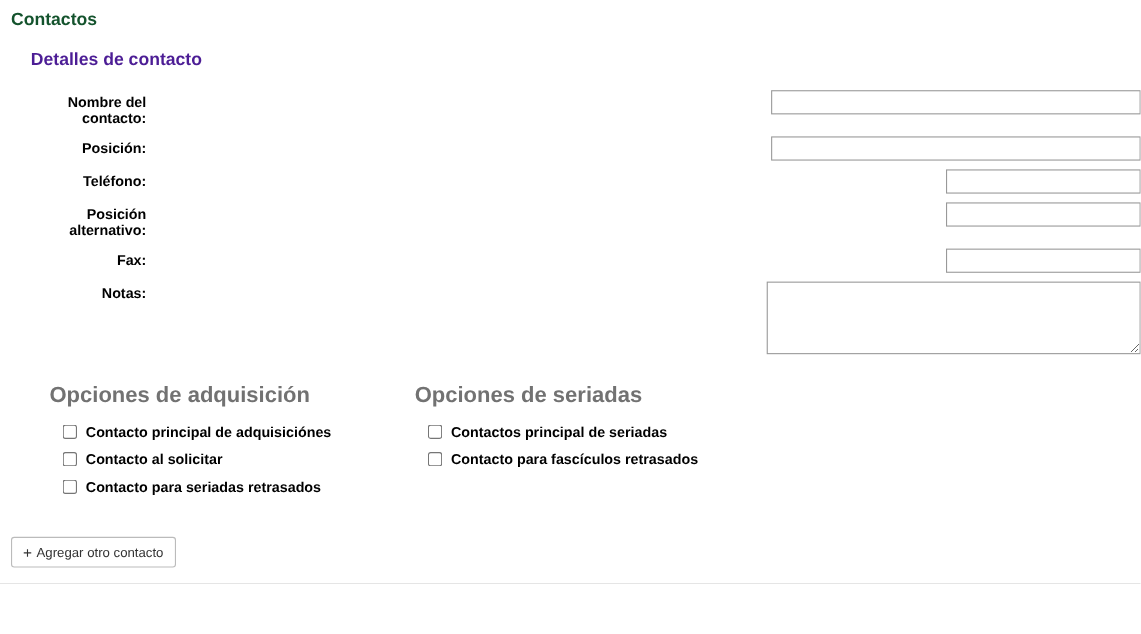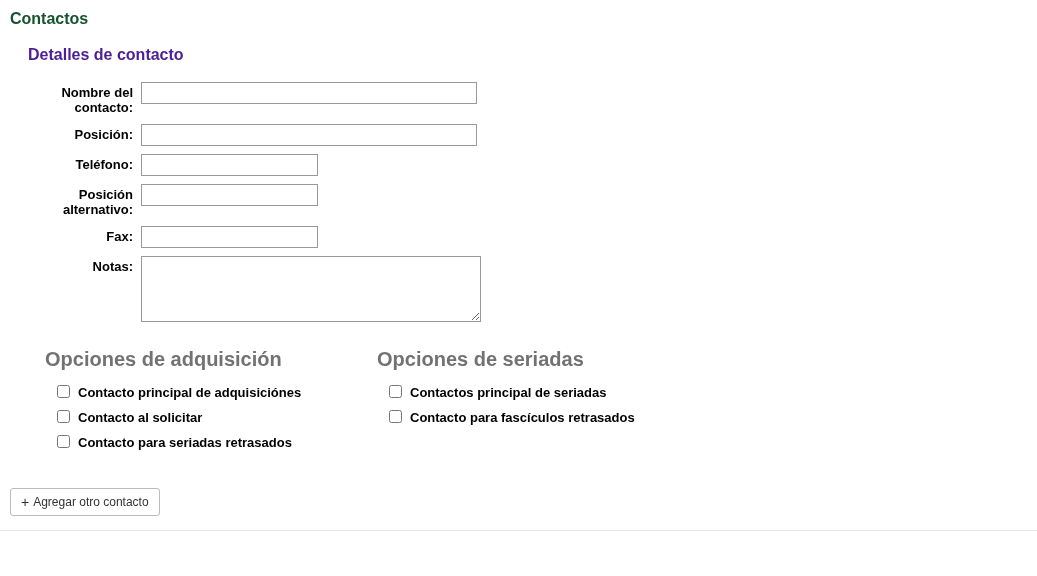--- a/index.html
+++ b/index.html
@@ -31,20 +31,21 @@
     .form-body {
       padding-left: 28px;
     }
     .field-list {
       list-style: none;
     }
     .field-row {
       display: flex;
       align-items: flex-start;
       margin-bottom: 8px;
+      justify-content: space-between;
     }
     .field-label {
       width: 113px;
       text-align: right;
       font-weight: bold;
       color: #000;
       font-size: 13px;
       padding-right: 8px;
       padding-top: 4px;
       line-height: 1.15;
@@ -67,20 +68,21 @@
       display: flex;
       margin-top: 18px;
     }
     .col {
       width: 332px;
     }
     .col-left { margin-left: 17px; }
     .check-list { list-style: none; }
     .check-row {
       display: flex;
+      align-items: center;
       margin-bottom: 10px;
     }
     .check-row input[type="checkbox"] {
       margin-right: 8px;
       margin-left: 12px;
       width: 13px;
       height: 13px;
     }
     .check-row label {
       font-weight: bold;

